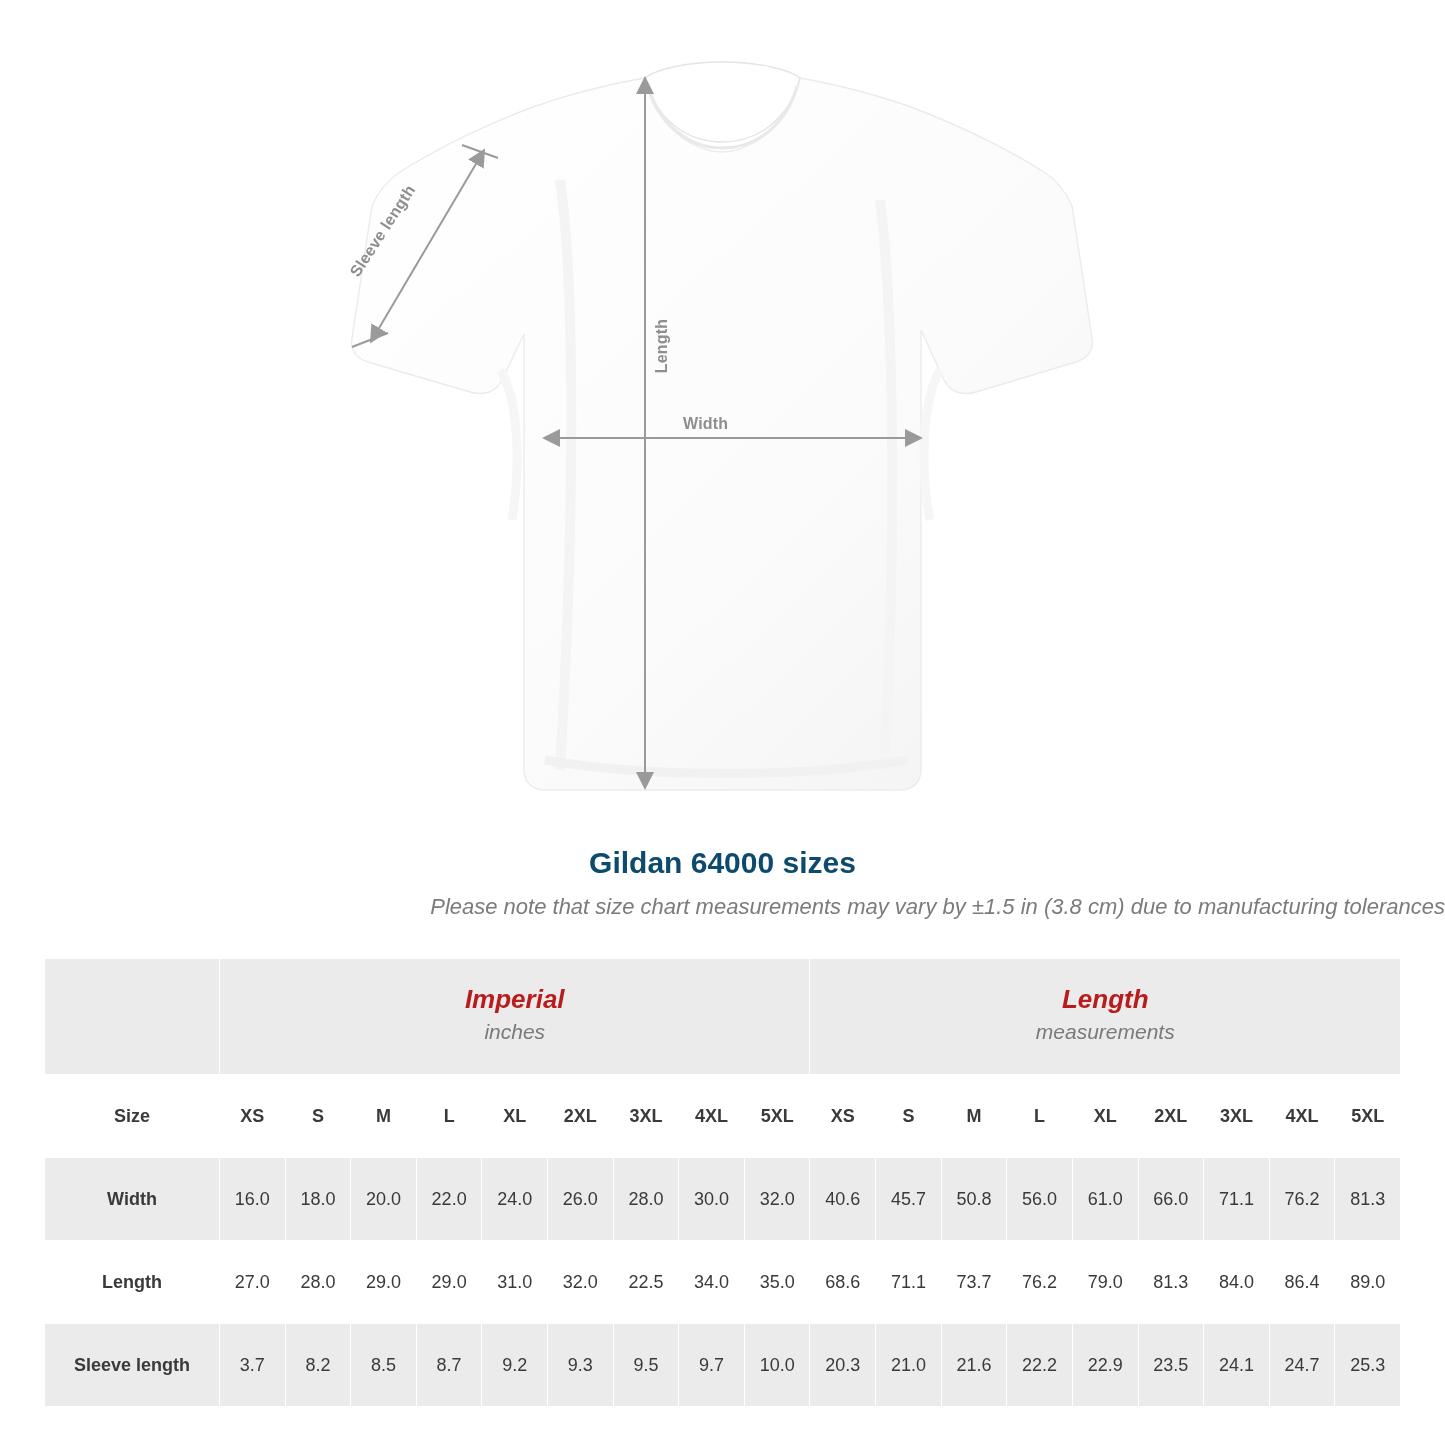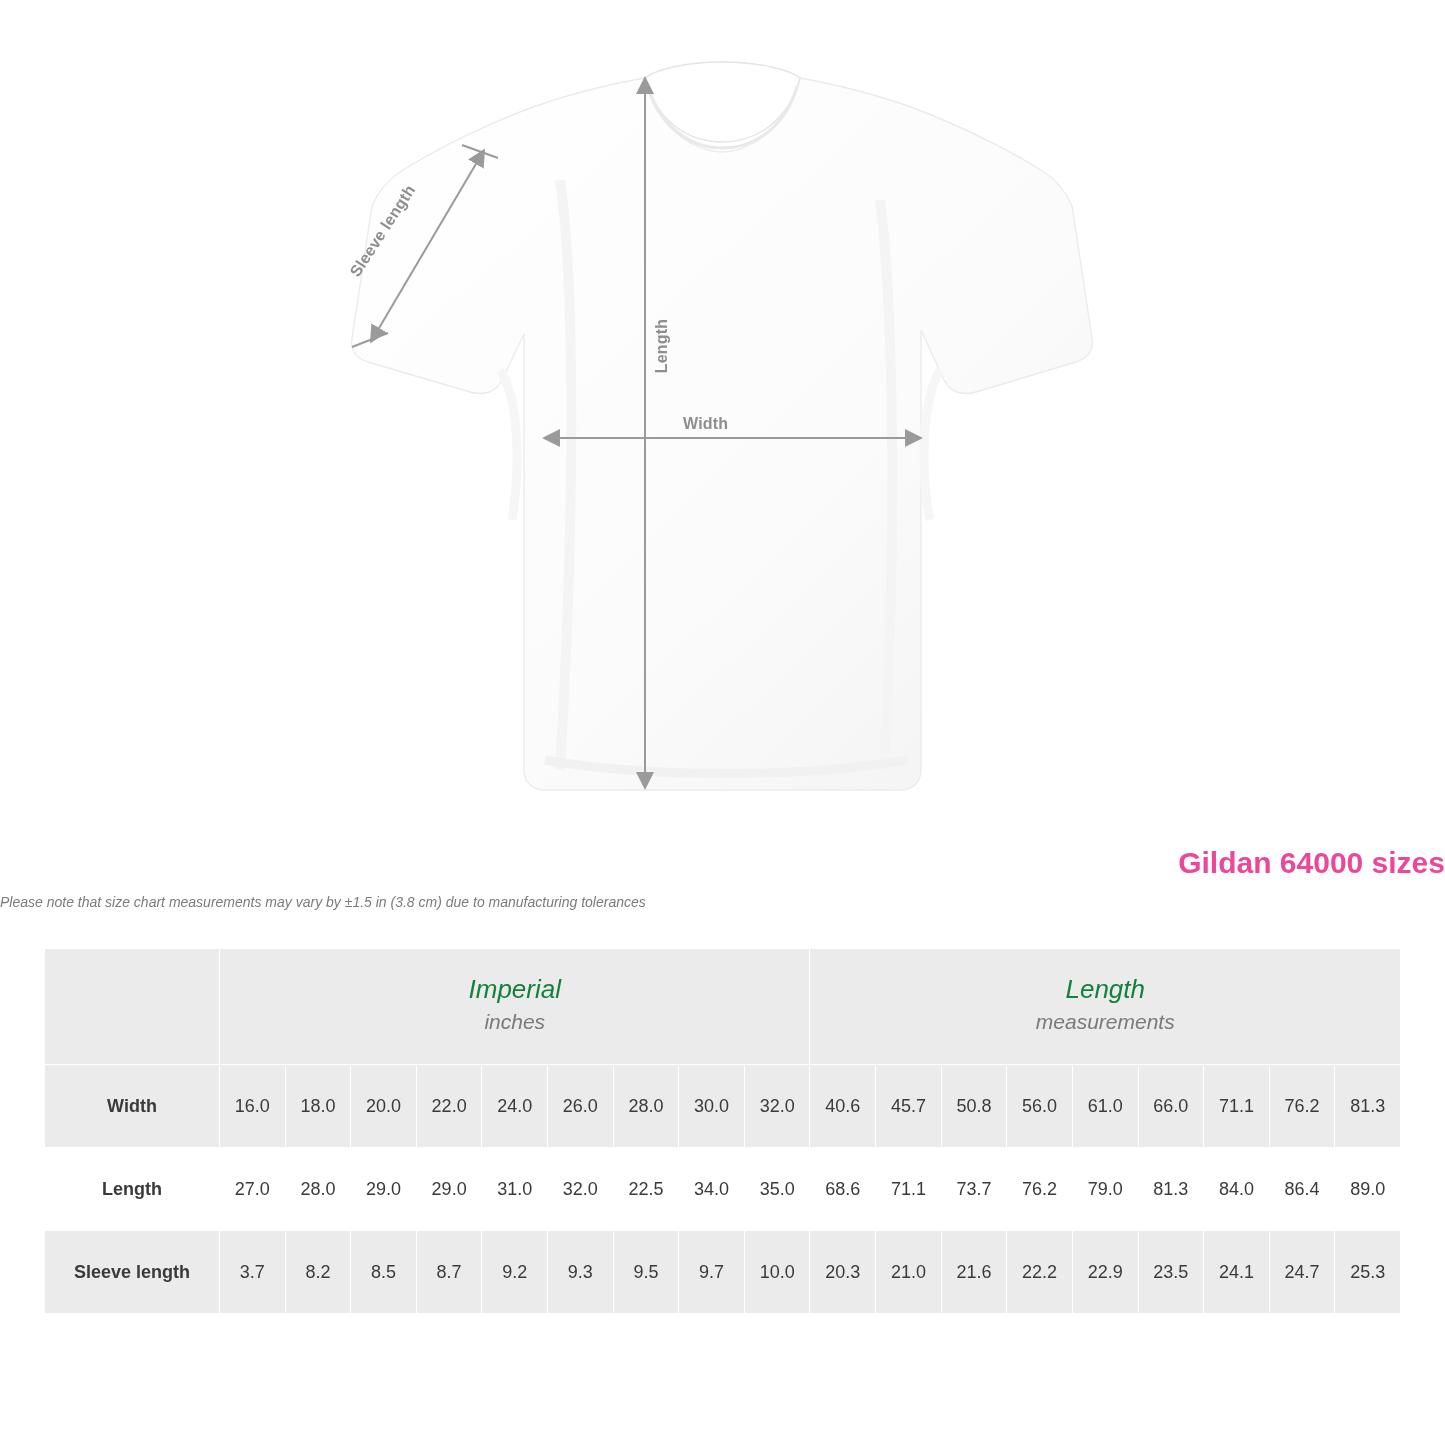--- a/index.html
+++ b/index.html
@@ -54,29 +54,29 @@
     transform: rotate(-90deg);
     transform-origin: center center;
   }
   .label-width {
     left: 683px;
     top: 415px;
   }
 
   
   .chart-title {
+    text-align: center;
+    font-size: 30px;
+    font-weight: bold;
+    color: #0c4a6e;
+    margin-top: 16px;
+  }
+  .chart-note {
     text-align: right;
-    font-size: 30px;
-    font-weight: bold;
-    color: #ec4899;
-    margin-top: 16px;
-  }
-  .chart-note {
-    text-align: left;
-    font-size: 14px;
+    font-size: 22px;
     font-style: italic;
     color: #7b7b7b;
     margin-top: 14px;
   }
 
   
   .table-wrap {
     margin: 38px 44px 0 44px;
   }
   table.size-table {
@@ -93,22 +93,22 @@
     padding: 0;
   }
   .unit-header td {
     background: #ebebeb;
     height: 115px;
     vertical-align: middle;
   }
   .unit-title {
     font-size: 26px;
     font-style: italic;
-    font-weight: normal;
-    color: #15803d;
+    font-weight: bold;
+    color: #b91c1c;
     line-height: 1.15;
   }
   .unit-sub {
     font-size: 21px;
     font-style: italic;
     color: #7a7a7a;
     line-height: 1.6;
   }
   .row-size td {
     background: #ffffff;
@@ -225,20 +225,41 @@
           <td colspan="9">
             <div class="unit-title">Imperial</div>
             <div class="unit-sub">inches</div>
           </td>
           <td colspan="9">
             <div class="unit-title">Length</div>
             <div class="unit-sub">measurements</div>
           </td>
         </tr>
 
+        <tr class="row-size">
+          <td class="row-label">Size</td>
+          <td>XS</td>
+          <td>S</td>
+          <td>M</td>
+          <td>L</td>
+          <td>XL</td>
+          <td>2XL</td>
+          <td>3XL</td>
+          <td>4XL</td>
+          <td>5XL</td>
+          <td>XS</td>
+          <td>S</td>
+          <td>M</td>
+          <td>L</td>
+          <td>XL</td>
+          <td>2XL</td>
+          <td>3XL</td>
+          <td>4XL</td>
+          <td>5XL</td>
+        </tr>
 
         <tr class="row-shaded">
           <td class="row-label">Width</td>
           <td>16.0</td>
           <td>18.0</td>
           <td>20.0</td>
           <td>22.0</td>
           <td>24.0</td>
           <td>26.0</td>
           <td>28.0</td>

